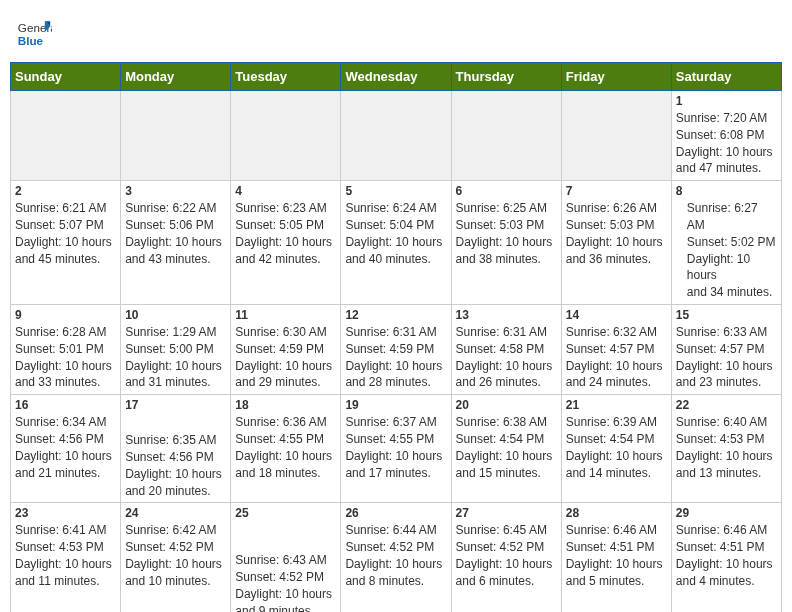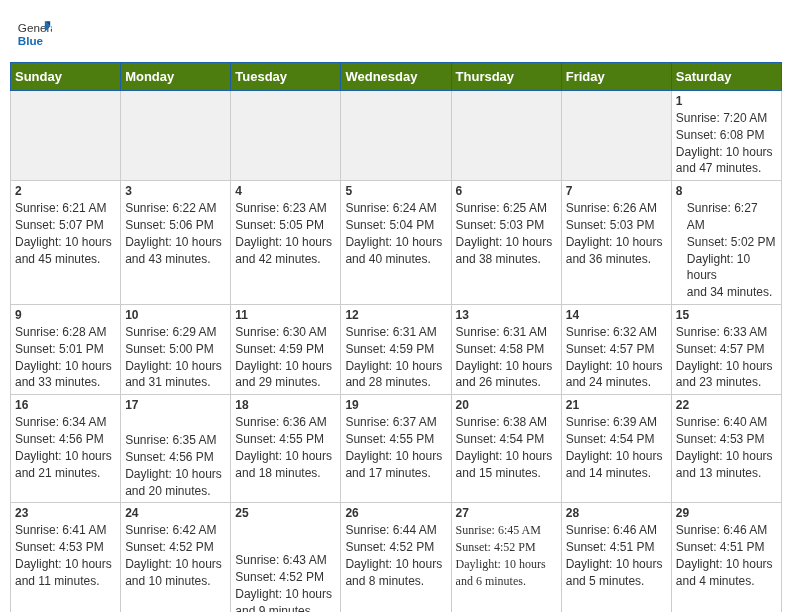--- a/index.html
+++ b/index.html
@@ -178,21 +178,21 @@
       <tr>
         <td>
           <span class="day-num">9</span>
           <div class="day-info" style="white-space: pre-line;">Sunrise: 6:28 AM
 Sunset: 5:01 PM
 Daylight: 10 hours
 and 33 minutes.</div>
         </td>
         <td>
           <span class="day-num">10</span>
-          <div class="day-info" style="white-space: pre-line;">Sunrise: 6:29 AM
+          <div class="day-info" style="white-space: pre-line;">Sunrise: 1:29 AM
 Sunset: 5:00 PM
 Daylight: 10 hours
 and 31 minutes.</div>
         </td>
         <td>
           <span class="day-num">11</span>
           <div class="day-info" style="white-space: pre-line;">Sunrise: 6:30 AM
 Sunset: 4:59 PM
 Daylight: 10 hours
 and 29 minutes.</div>
@@ -301,21 +301,21 @@
         </td>
         <td>
           <span class="day-num">26</span>
           <div class="day-info" style="white-space: pre-line;">Sunrise: 6:44 AM
 Sunset: 4:52 PM
 Daylight: 10 hours
 and 8 minutes.</div>
         </td>
         <td>
           <span class="day-num">27</span>
-          <div class="day-info" style="white-space: pre-line; font-family: Liberation Serif, serif;">Sunrise: 6:45 AM
+          <div class="day-info" style="white-space: pre-line;">Sunrise: 6:45 AM
 Sunset: 4:52 PM
 Daylight: 10 hours
 and 6 minutes.</div>
         </td>
         <td>
           <span class="day-num">28</span>
           <div class="day-info" style="white-space: pre-line;">Sunrise: 6:46 AM
 Sunset: 4:51 PM
 Daylight: 10 hours
 and 5 minutes.</div>

